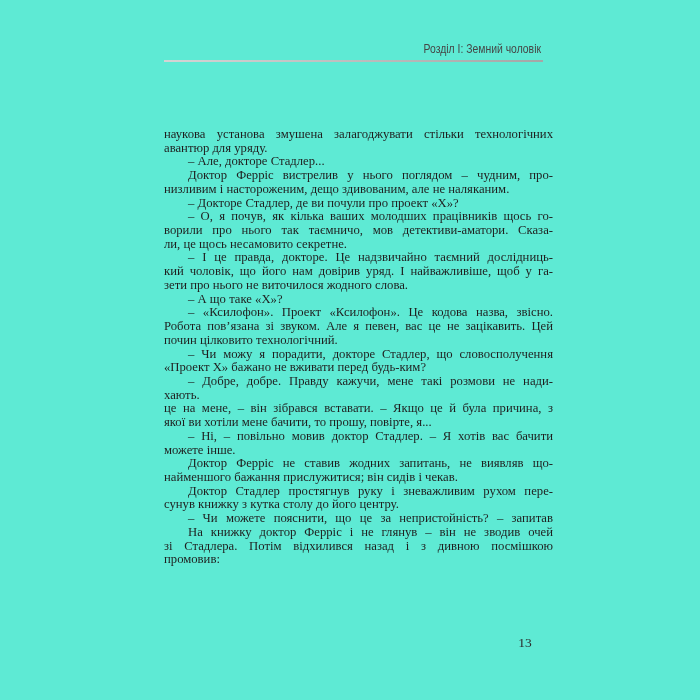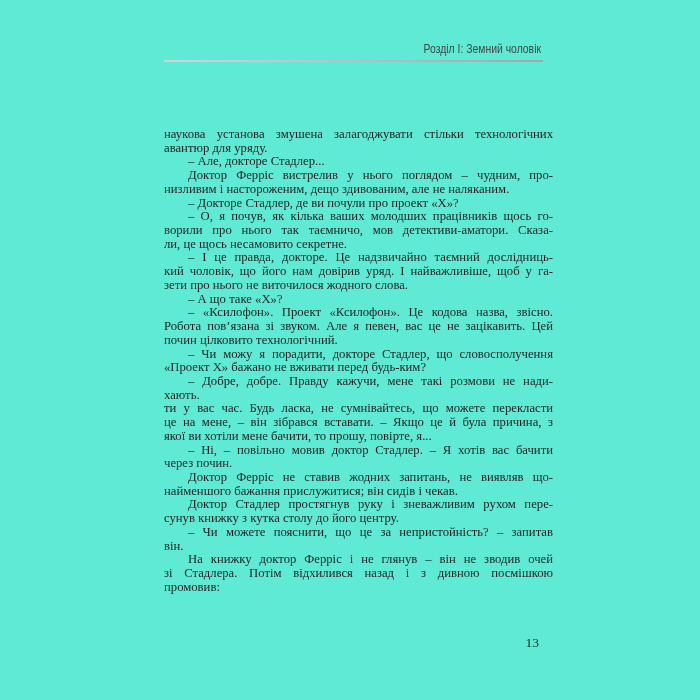--- a/index.html
+++ b/index.html
@@ -52,21 +52,21 @@
     height: 13.72px;
     overflow: visible;
   }
   .line.final { text-align-last: left; }
   .line.indent { padding-left: 24px; }
   .folio {
     position: absolute;
     top: 635px;
     left: 511px;
     width: 28px;
-    text-align: right;
+    text-align: center;
     font-family: "Liberation Serif", serif;
     font-size: 13.5px;
     color: #2b2b2b;
     font-feature-settings: "onum" 1;
   }
 </style>
 </head>
 <body>
 
 <div class="page">
@@ -107,39 +107,37 @@
       </div>
       <div class="para">
         <div class="line indent">– Чи можу я порадити, докторе Стадлер, що словосполучення</div>
         <div class="line final">«Проект Х» бажано не вживати перед будь-ким?</div>
       </div>
       <div class="para">
         <div class="line indent">– Добре, добре. Правду кажучи, мене такі розмови не нади-</div>
         <div class="line final">хають.</div>
       </div>
       <div class="para">
-        <div class="line">ти у вас час. Будь ласка, не сумнівайтесь, що можете перекласти</div>
         <div class="line">це на мене, – він зібрався вставати. – Якщо це й була причина, з</div>
         <div class="line final">якої ви хотіли мене бачити, то прошу, повірте, я...</div>
       </div>
       <div class="para">
         <div class="line indent">– Ні, – повільно мовив доктор Стадлер. – Я хотів вас бачити</div>
-        <div class="line final">через почин.</div>
+        <div class="line final">можете інше.</div>
       </div>
       <div class="para">
         <div class="line indent">Доктор Ферріс не ставив жодних запитань, не виявляв що-</div>
         <div class="line final">найменшого бажання прислужитися; він сидів і чекав.</div>
       </div>
       <div class="para">
         <div class="line indent">Доктор Стадлер простягнув руку і зневажливим рухом пере-</div>
         <div class="line final">сунув книжку з кутка столу до його центру.</div>
       </div>
       <div class="para">
         <div class="line indent">– Чи можете пояснити, що це за непристойність? – запитав</div>
-        <div class="line final">він.</div>
       </div>
       <div class="para">
         <div class="line indent">На книжку доктор Ферріс і не глянув – він не зводив очей</div>
         <div class="line">зі Стадлера. Потім відхилився назад і з дивною посмішкою</div>
         <div class="line final">промовив:</div>
       </div>
     </div>
   <div class="folio">13</div>
 </div>
 

